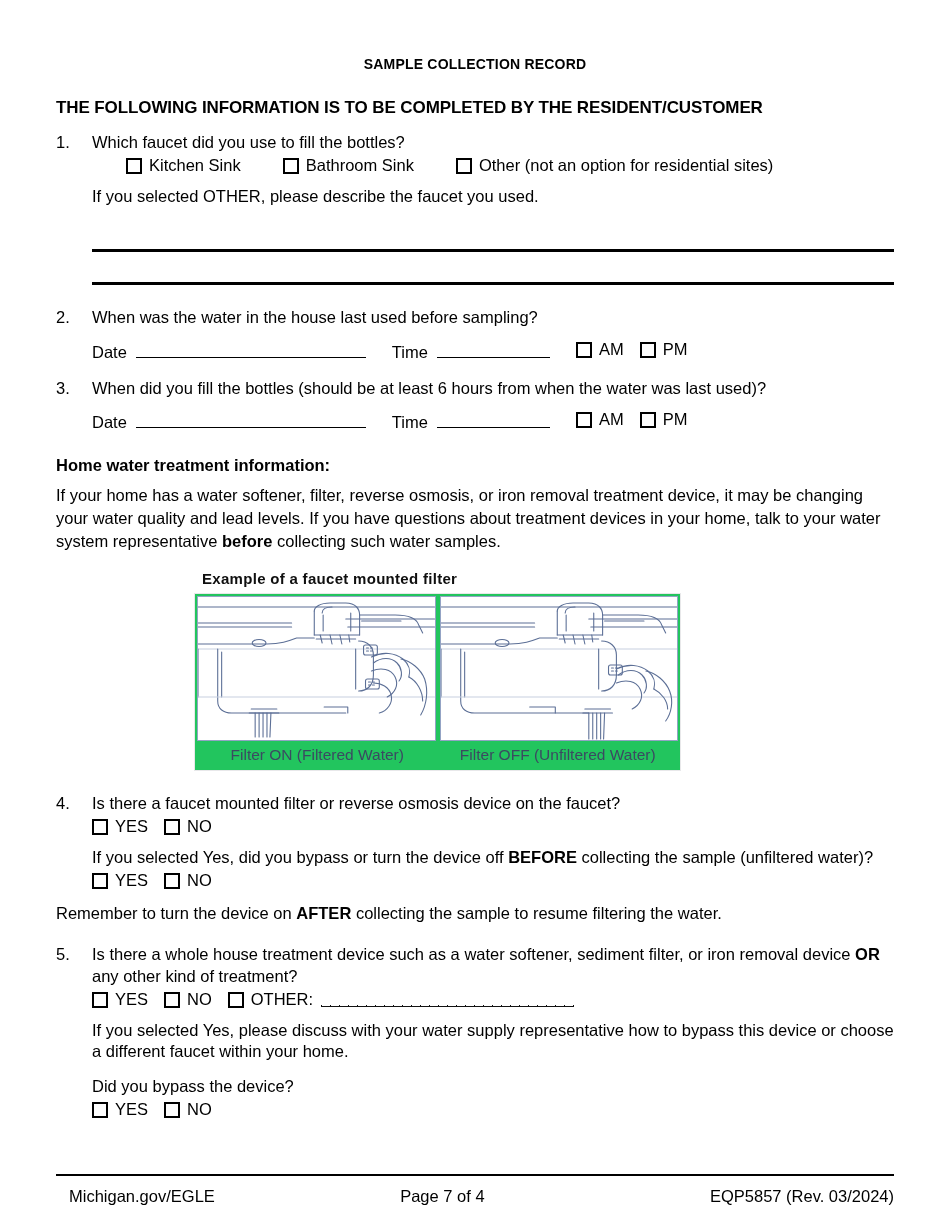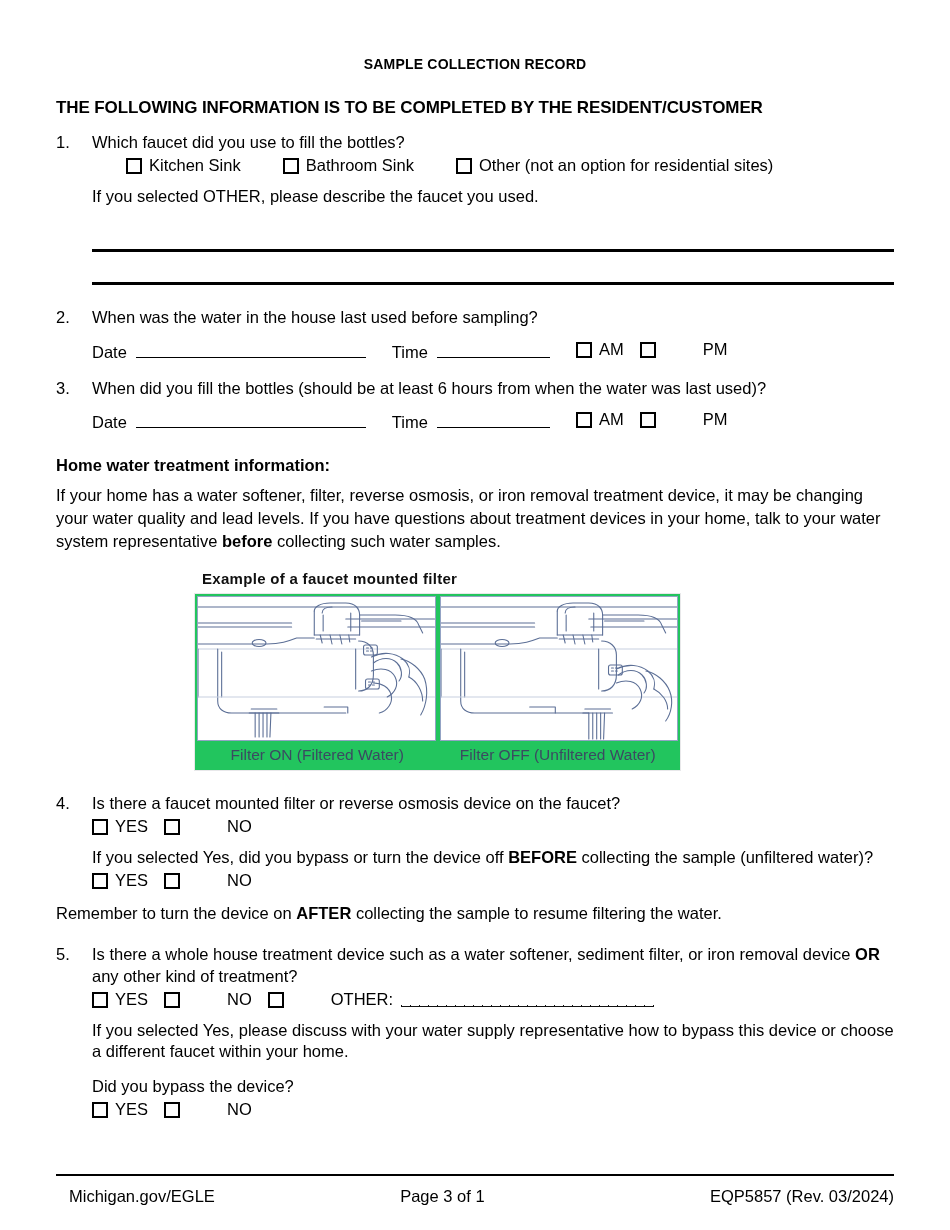--- a/index.html
+++ b/index.html
@@ -73,21 +73,21 @@
     display: inline-block;
     width: 12px;
     height: 12px;
     border: 2px solid #000;
     background: #fff;
     box-sizing: content-box;
     margin-right: 7px;
     flex: 0 0 auto;
   }
   .gap-l { margin-left: 42px; }
-  .gap-s { margin-left: 16px; gap: 40px; }
+  .gap-s { margin-left: 16px; }
 
   .subtext {
     font-size: 16.5px;
     line-height: 1.32;
     margin-top: 9px;
   }
 
   .rule-wrap { position: relative; }
   .long-rule {
     border-bottom: 3px solid #000;
@@ -479,17 +479,17 @@
           <span class="cbx"></span>
           <span>NO</span>
         </div>
       </div>
     </div>
   </div>
 
   <div class="footer-rule"></div>
   <div class="footer">
     <div class="f-left">Michigan.gov/EGLE</div>
-    <div class="f-mid">Page 3 of 1</div>
+    <div class="f-mid">Page 7 of 4</div>
     <div class="f-right">EQP5857 (Rev. 03/2024)</div>
   </div>
 
 </div>
 
 </body></html>

